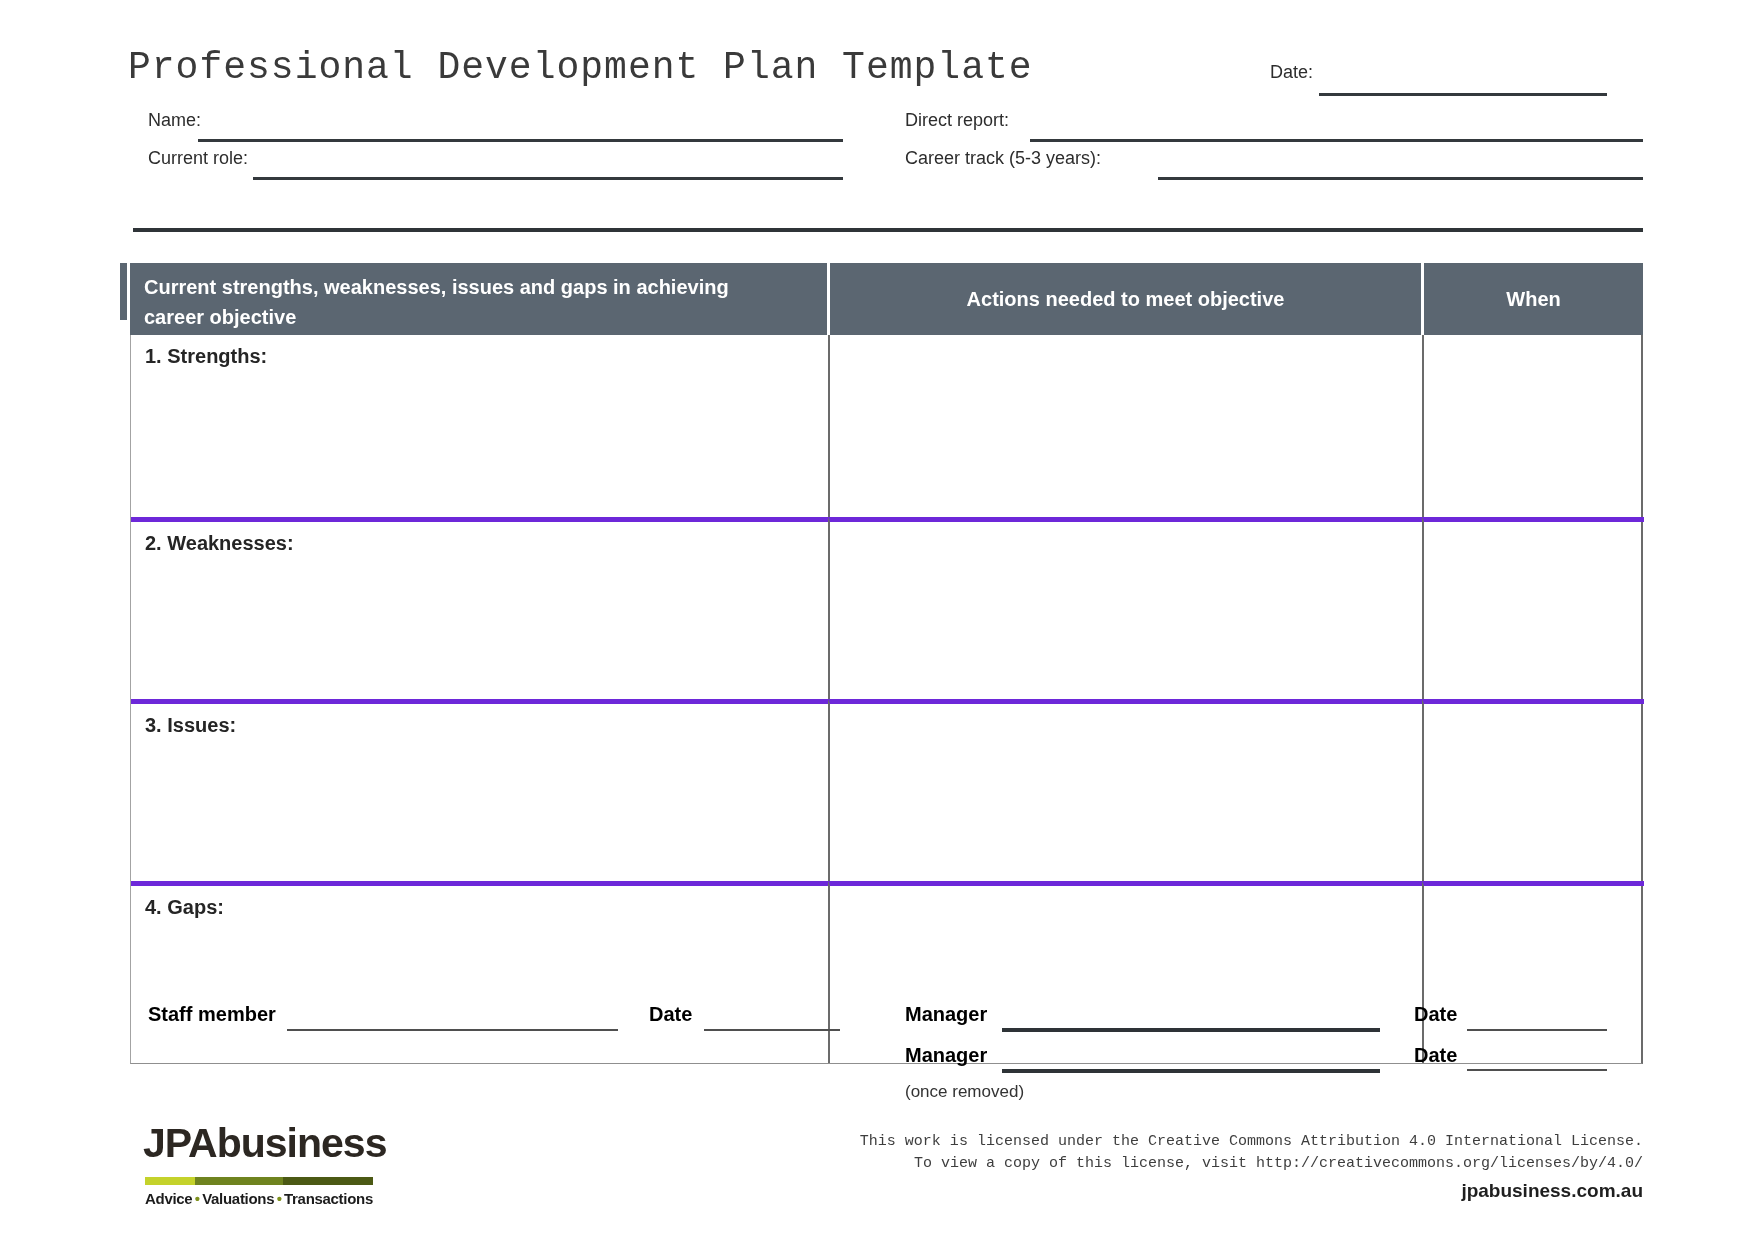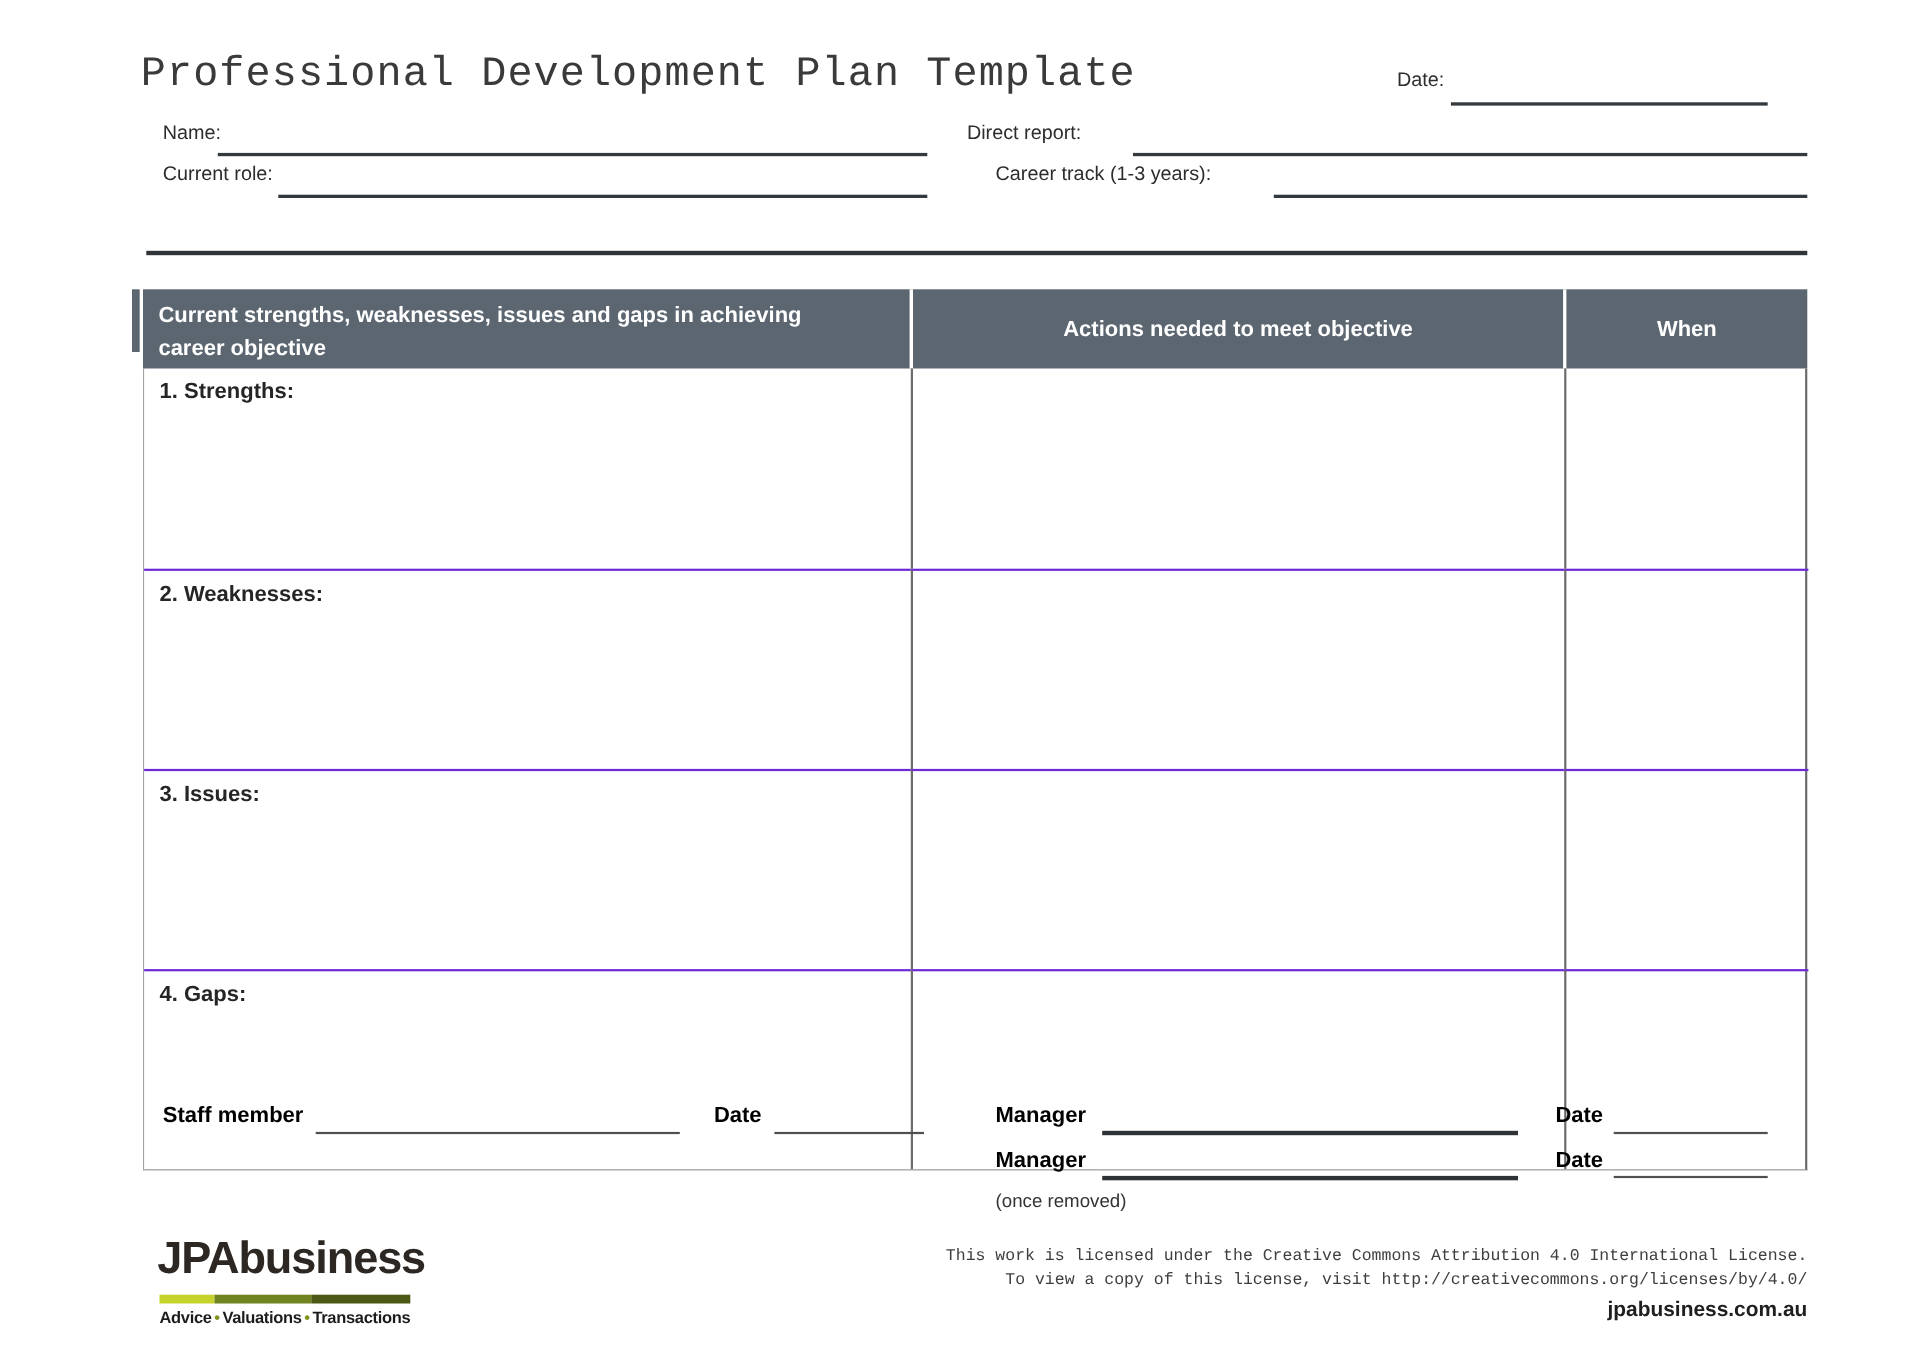--- a/index.html
+++ b/index.html
@@ -29,21 +29,21 @@
   .hc2{width:594px;border-left:3px solid #ffffff;display:flex;align-items:center;justify-content:center;}
   .hc3{width:222px;border-left:3px solid #ffffff;display:flex;align-items:center;justify-content:center;}
   .notch{left:120px;top:263px;width:7px;height:57px;background:#5b6671;}
   .pdp-body{
     position:absolute;left:0;top:72px;width:100%;height:729px;box-sizing:border-box;
     display:grid;grid-template-columns:697px 594px 222px;grid-template-rows:repeat(4,1fr);
     border-left:1px solid #a3a3a3;border-right:2px solid #6b6b6b;border-bottom:1px solid #8f8f8f;
   }
   .cell{box-sizing:border-box;}
   .cell.c2,.cell.c3{border-left:2px solid #6b6b6b;}
-  .cell.rline{border-top:2px solid #6d28d9;}
+  .cell.rline{border-top:5px solid #6d28d9;}
   .rowlabel{padding:10px 14px;font-weight:bold;font-size:20px;color:#252525;}
 
   .sig-label{font-weight:bold;font-size:20px;color:#000000;white-space:nowrap;}
   .note{font-size:17px;color:#333333;}
   .license{
     font-family:"Liberation Mono","DejaVu Sans Mono",monospace;
     font-size:15px;color:#3e3e3e;white-space:nowrap;
   }
   .website{font-weight:bold;font-size:19px;color:#1f1f1f;}
 
@@ -72,24 +72,24 @@
 
   <div class="abs field-label" style="left:1270px;top:62px;">Date:</div>
   <div class="abs fline" style="left:1319px;top:93px;width:288px;"></div>
 
   <div class="abs field-label" style="left:148px;top:110px;">Name:</div>
   <div class="abs fline" style="left:198px;top:139px;width:645px;"></div>
 
   <div class="abs field-label" style="left:148px;top:148px;">Current role:</div>
   <div class="abs fline" style="left:253px;top:177px;width:590px;"></div>
 
-  <div class="abs field-label" style="left:879px;top:110px;">Direct report:</div>
+  <div class="abs field-label" style="left:905px;top:110px;">Direct report:</div>
   <div class="abs fline" style="left:1030px;top:139px;width:613px;"></div>
 
-  <div class="abs field-label" style="left:905px;top:148px;">Career track (1-3 years):</div>
+  <div class="abs field-label" style="left:905px;top:148px;">Career track (5-3 years):</div>
   <div class="abs fline" style="left:1158px;top:177px;width:485px;"></div>
 
   <div class="abs rule"></div>
 
   <div class="abs notch"></div>
 
   <div class="abs pdp-table">
     <div class="pdp-head">
       <div class="hc hc1">
         <span>Current strengths, weaknesses, issues and gaps in achieving career objective</span>

